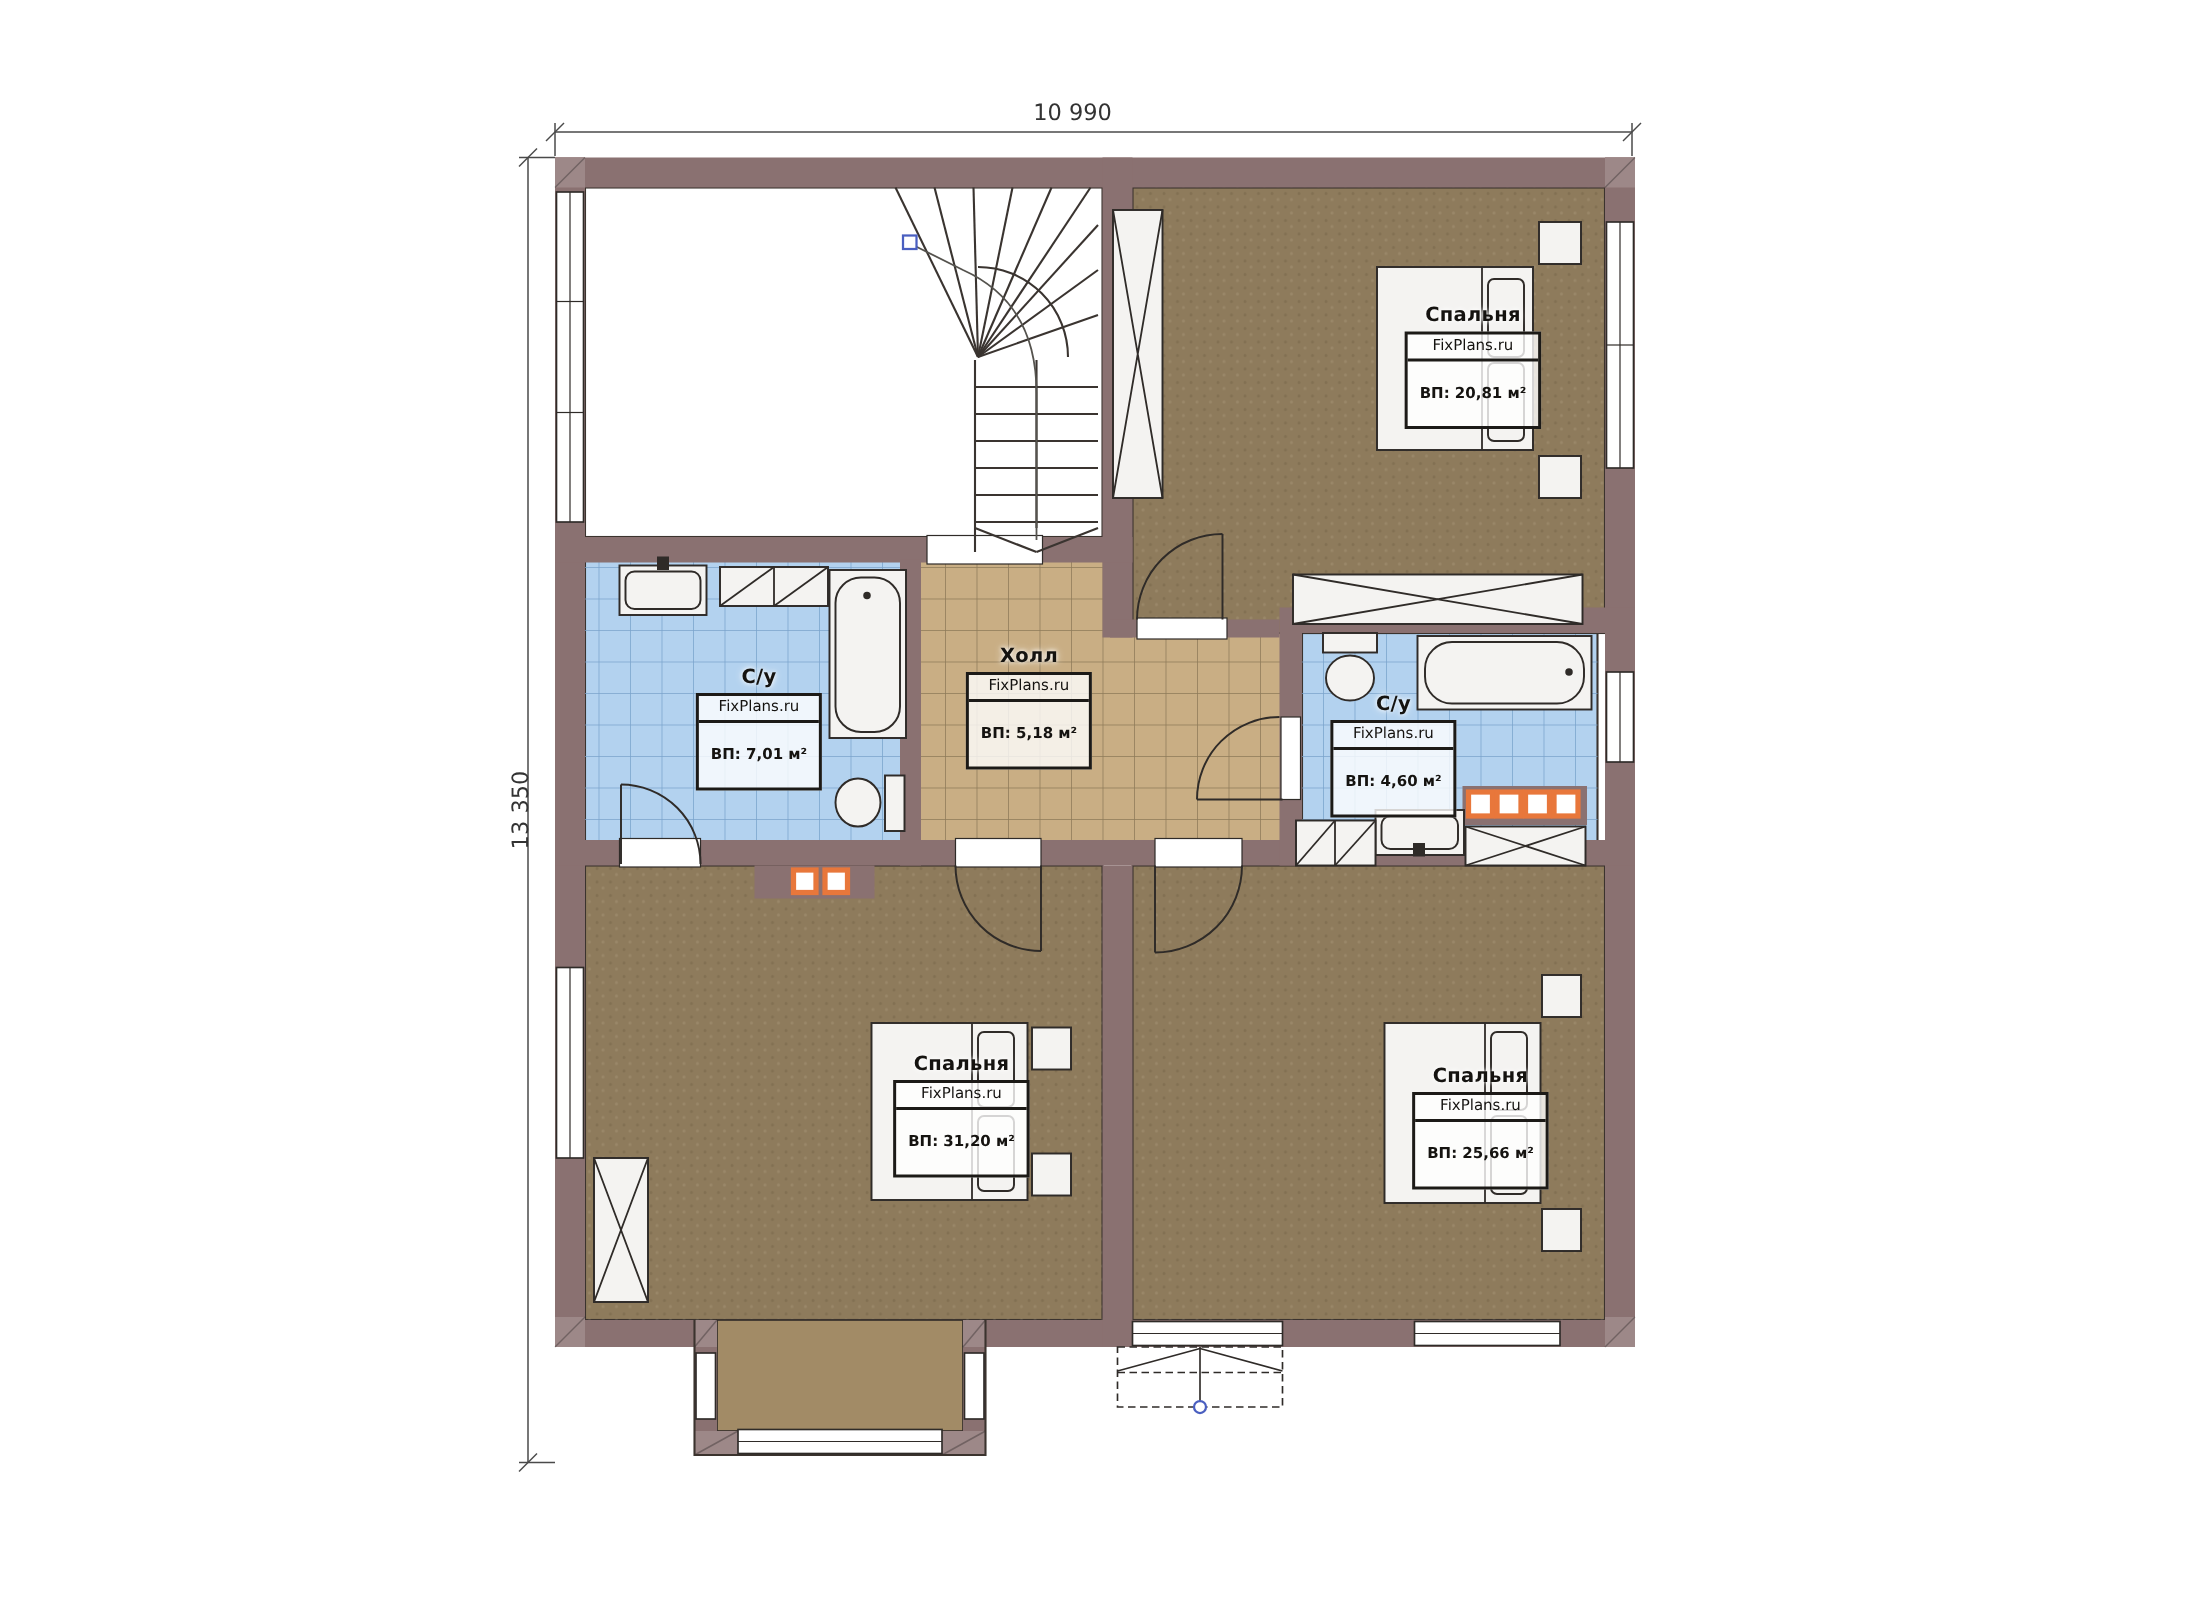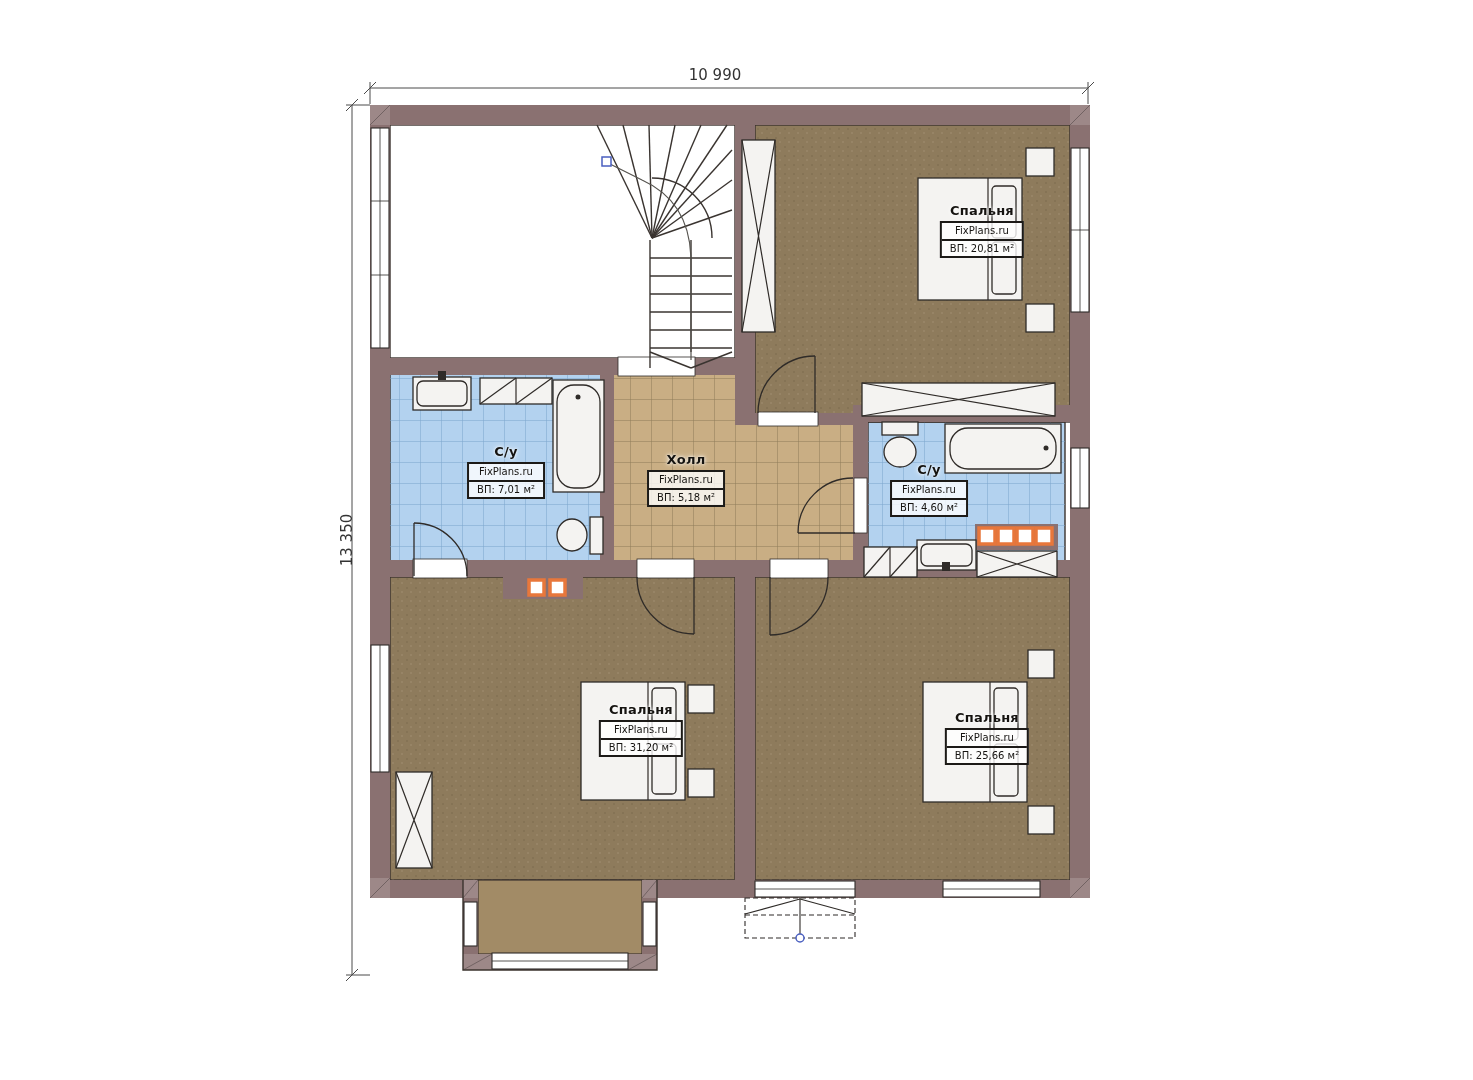--- a/index.html
+++ b/index.html
@@ -35,21 +35,21 @@
   .dashed{stroke:var(--line);stroke-width:1.1;fill:none;stroke-dasharray:5 3;}
   .solidthin{stroke:var(--line);stroke-width:1.1;fill:none;}
   .outline{fill:none;stroke:#3b332e;stroke-width:1.4;}
   .hatch{stroke:rgba(0,0,0,.28);stroke-width:1;}
   .room-label{position:absolute;transform:translateX(-50%);text-align:center;color:#151310;z-index:5;}
   .room-name{font-weight:bold;font-size:13px;letter-spacing:.2px;
              text-shadow:0 0 3px rgba(255,255,255,.95),0 0 6px rgba(255,255,255,.8);}
   .room-box{display:inline-block;margin-top:3px;border:2px solid #1c1a17;background:rgba(255,255,255,.8);
             font-size:10px;line-height:1.35;}
   .room-box .brand{padding:1px 8px;border-bottom:2px solid #1c1a17;}
-  .room-box .area{padding:1px 8px;}
+  .room-box .area{padding:15px 8px;font-weight:bold;}
   .dim-label{position:absolute;font-size:15px;color:#333;z-index:5;}
   .dim-top{transform:translateX(-50%);}
   .dim-left{transform:translate(-50%,-50%) rotate(-90deg);white-space:nowrap;}
 </style>
 </head>
 <body>
 
 <div id="stage">
 
 <svg id="plan-svg" width="1473" height="1080" viewBox="0 0 1473 1080">
@@ -356,21 +356,21 @@
 </div>
 
 <div class="room-label" style="left:506px;top:444px;">
   <div class="room-name">С/у</div>
   <div class="room-box">
     <div class="brand">FixPlans.ru</div>
     <div class="area">ВП: 7,01 м²</div>
   </div>
 </div>
 
-<div class="room-label" style="left:686px;top:452px;text-align:center;">
+<div class="room-label" style="left:686px;top:430px;text-align:center;">
   <div class="room-name">Холл</div>
   <div class="room-box">
     <div class="brand">FixPlans.ru</div>
     <div class="area">ВП: 5,18 м²</div>
   </div>
 </div>
 
 <div class="room-label" style="left:929px;top:462px;">
   <div class="room-name">С/у</div>
   <div class="room-box">

